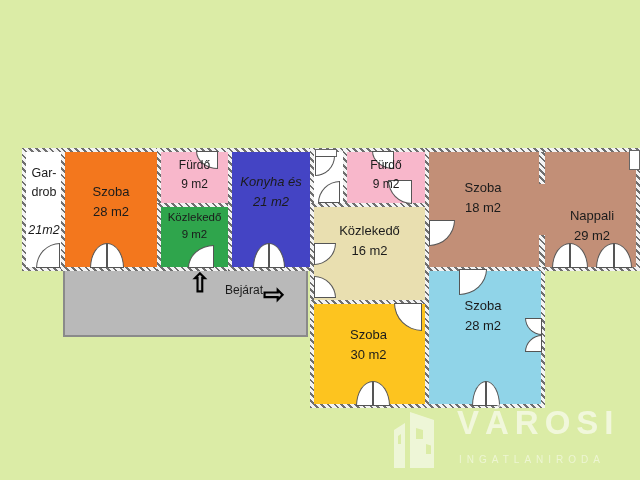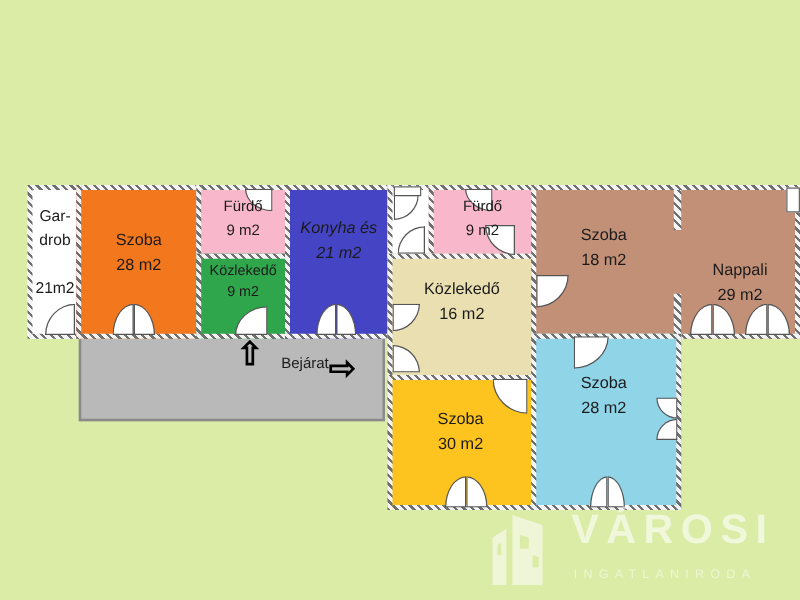--- a/index.html
+++ b/index.html
@@ -106,21 +106,21 @@
   <div class="door tr" style="left:486px;top:381px;width:14px;height:25px;"></div>
   <div class="door tl" style="left:552px;top:243px;width:18px;height:25px;"></div>
   <div class="door tr" style="left:570px;top:243px;width:18px;height:25px;"></div>
   <div class="door tl" style="left:596px;top:243px;width:18px;height:25px;"></div>
   <div class="door tr" style="left:614px;top:243px;width:18px;height:25px;"></div>
   <div class="opening" style="left:629px;top:150px;width:11px;height:20px;"></div>
 
   <div class="label" style="left:23px;top:164px;width:42px;font-size:12.5px;">
     <span>Gar-</span>
     <span>drob</span>
-    <span style="margin-top:18px;">21m2</span>
+    <span style="margin-top:18px;font-style:italic;">21m2</span>
   </div>
   <div class="label" style="left:66px;top:182px;width:90px;">
     <span>Szoba</span>
     <span>28 m2</span>
   </div>
   <div class="label" style="left:158px;top:156px;width:73px;font-size:12px;">
     <span>Fürdő</span>
     <span>9 m2</span>
   </div>
   <div class="label small" style="left:158px;top:209px;width:73px;">

